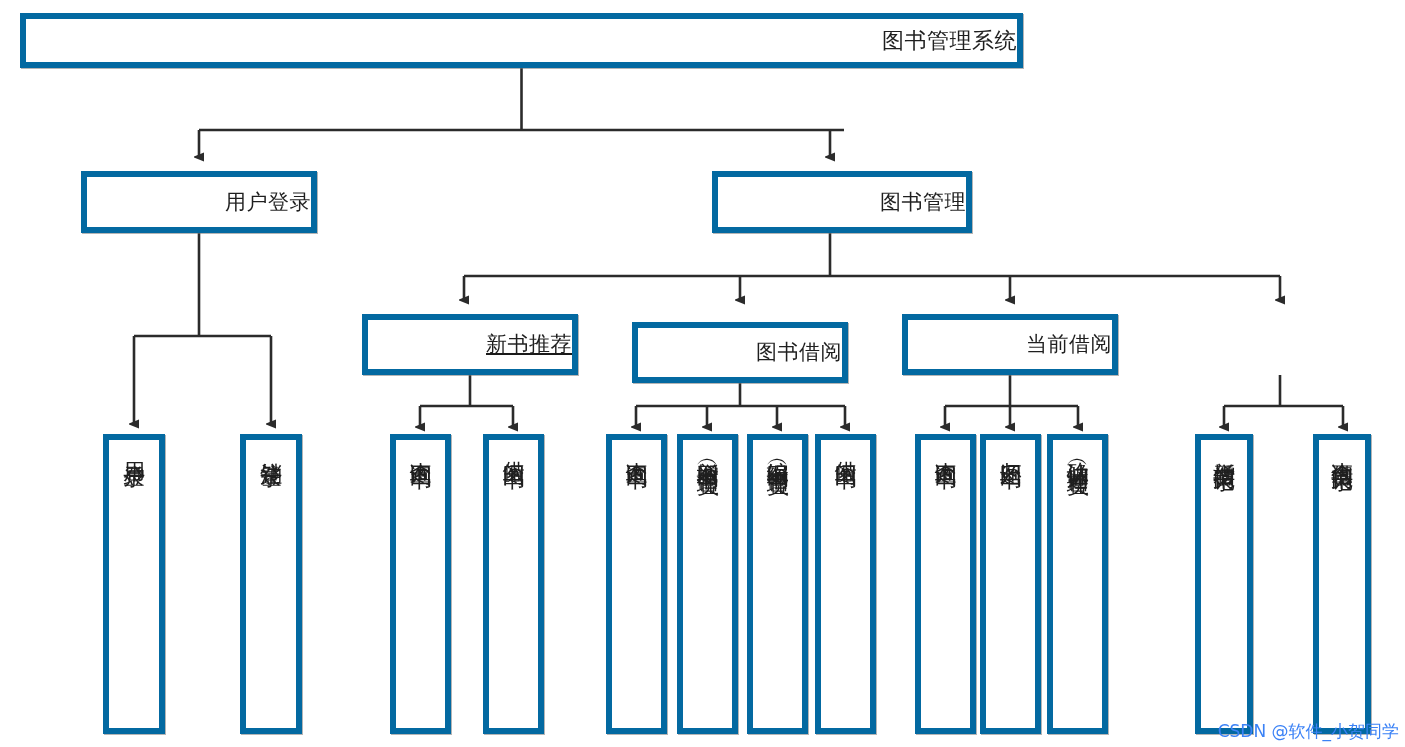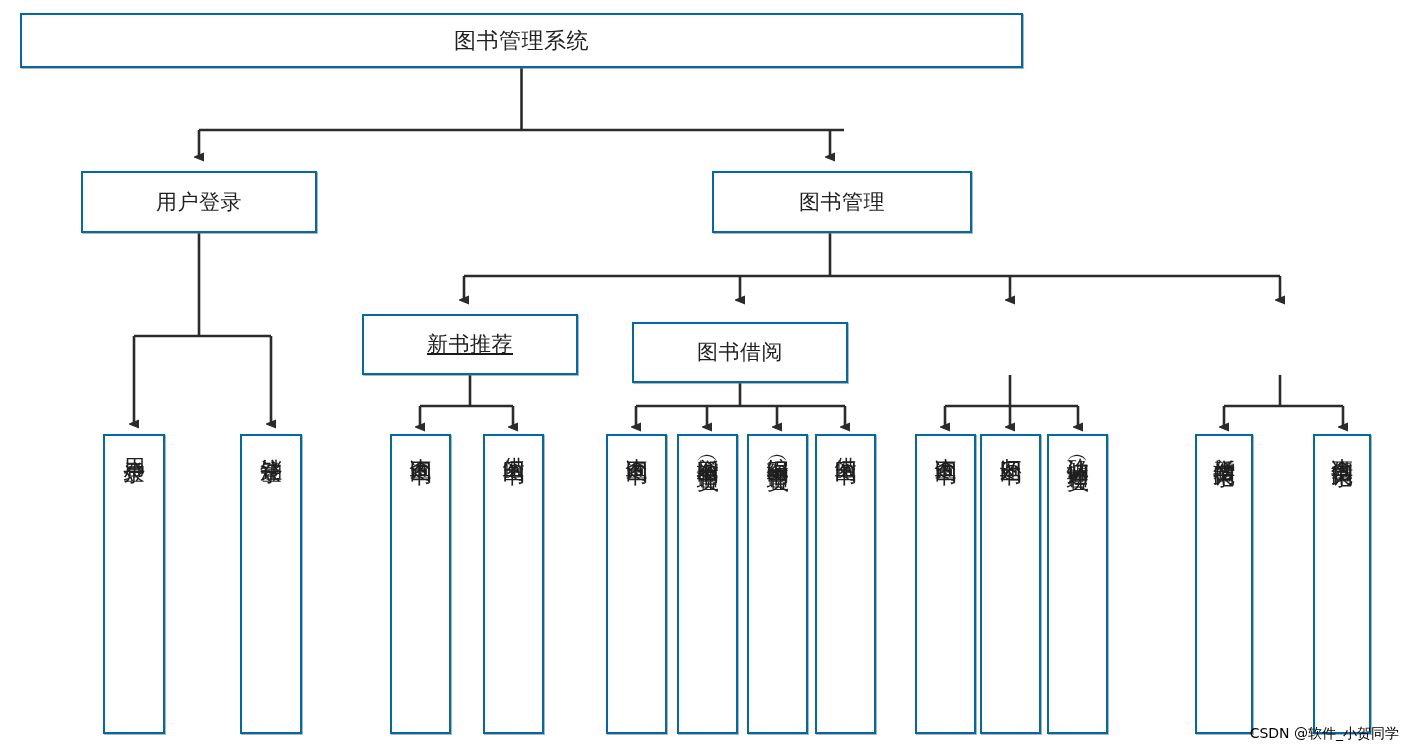--- a/index.html
+++ b/index.html
@@ -23,24 +23,24 @@
     left: 0;
     top: 0;
     width: 1405px;
     height: 747px;
     pointer-events: none;
   }
   .node {
     position: absolute;
     box-sizing: border-box;
     background: #ffffff;
-    border: 2px solid #0369a1;
+    border: 6px solid #0369a1;
     display: flex;
     align-items: center;
-    justify-content: center;
+    justify-content: flex-end;
     color: #1a1a1a;
     box-shadow: 1px 1px 0 rgba(120,120,120,0.55);
   }
   .node .lbl {
     display: block;
     text-align: center;
     line-height: 1.18;
     color: #1f1f1f;
   }
   
@@ -63,22 +63,22 @@
     font-size: 22px;
     line-height: 1.02;
     letter-spacing: 2px;
     white-space: nowrap;
     margin: 0 auto;
   }
   .watermark {
     position: absolute;
     right: 6px;
     bottom: 4px;
-    font-size: 14px;
-    color: #000000;
+    font-size: 17px;
+    color: #3b82f6;
     white-space: nowrap;
     font-family: "DejaVu Sans", "Liberation Sans", sans-serif;
   }
 </style>
 </head>
 <body>
 
 <div id="canvas">
 
   <svg class="wires" viewBox="0 0 1405 747" xmlns="http://www.w3.org/2000/svg">
@@ -141,20 +141,23 @@
   <div class="node horiz" style="left:712px; top:171px; width:260px; height:62px;">
     <span class="lbl">图书管理</span>
   </div>
 
   <div class="node horiz" style="left:362px; top:314px; width:216px; height:61px;text-decoration:underline;">
     <span class="lbl">新书推荐</span>
   </div>
   <div class="node horiz" style="left:632px; top:314px; width:216px; height:61px;margin-top:8px;">
     <span class="lbl">图书借阅</span>
   </div>
+  <div class="node horiz" style="left:902px; top:314px; width:216px; height:61px;">
+    <span class="lbl">当前借阅</span>
+  </div>
 
   <div class="node vert" style="left:103px; top:434px; width:62px; height:300px;">
     <span class="lbl">用户登录</span>
   </div>
   <div class="node vert" style="left:240px; top:434px; width:62px; height:300px;">
     <span class="lbl">注销登录</span>
   </div>
 
   <div class="node vert" style="left:390px; top:434px; width:61px; height:300px;">
     <span class="lbl">查询图书</span>

